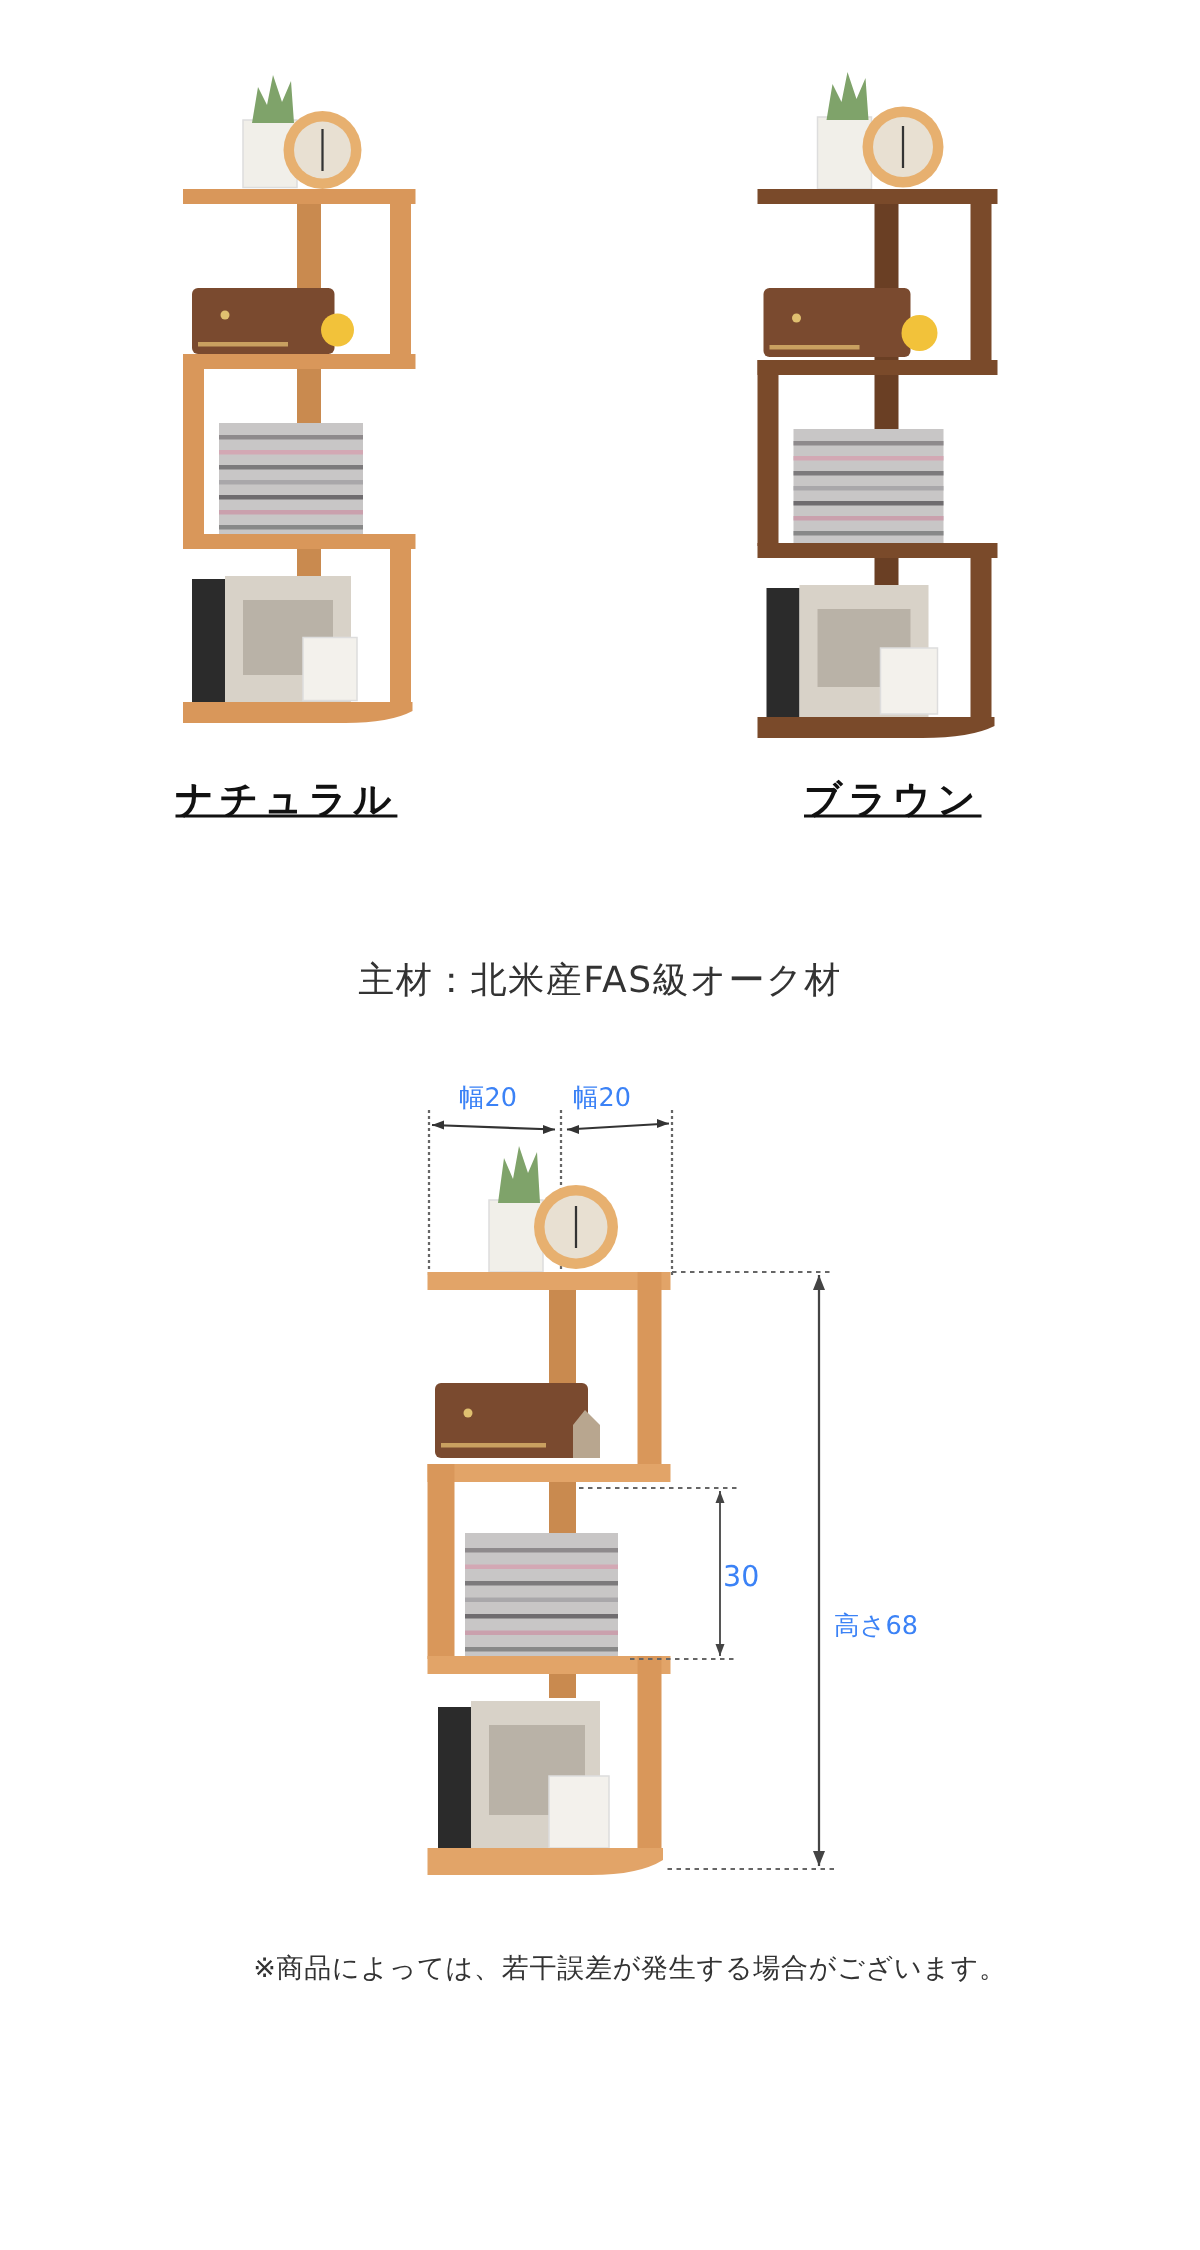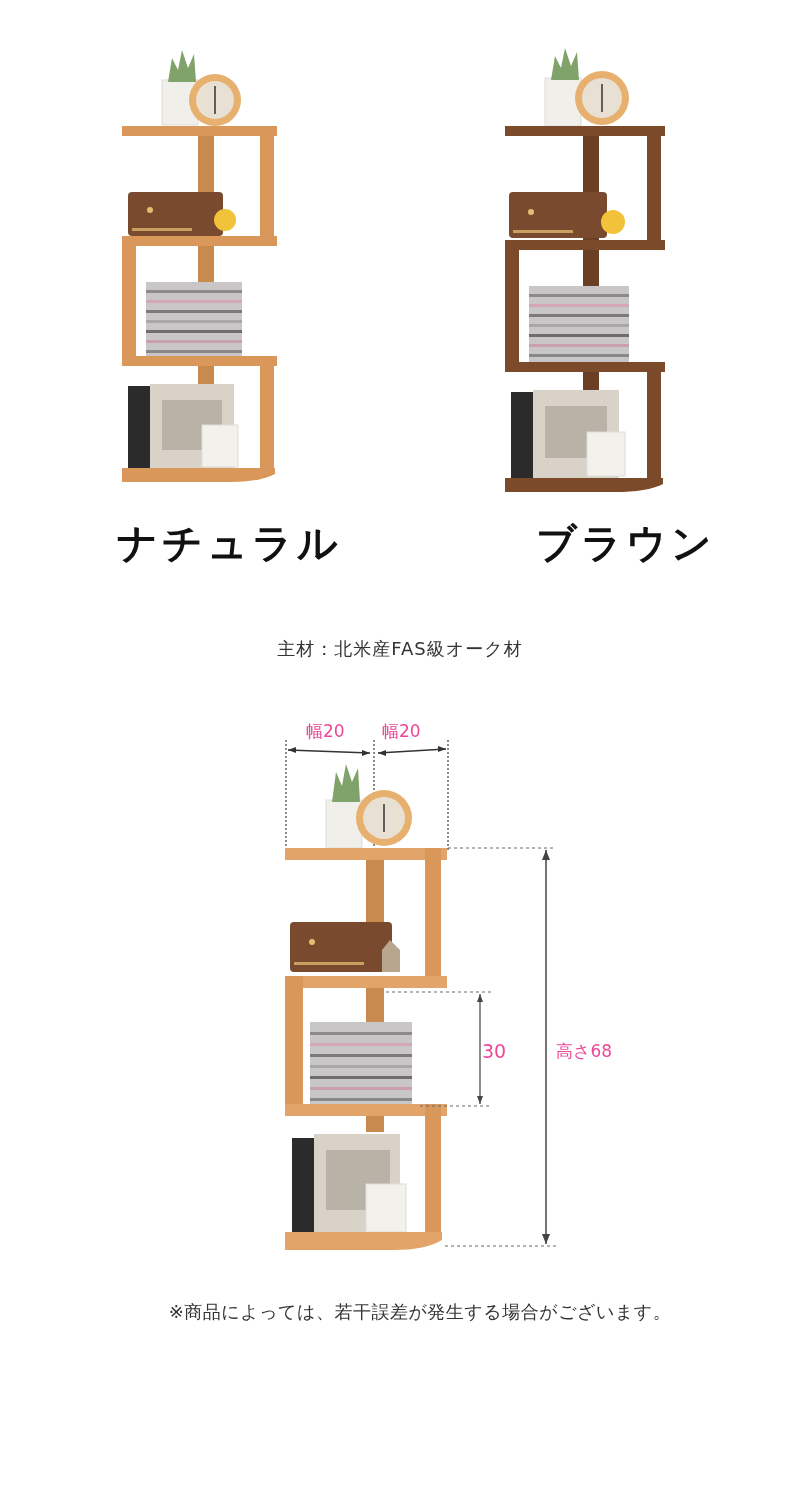--- a/index.html
+++ b/index.html
@@ -1,21 +1,21 @@
 <!DOCTYPE html>
 <html><head>
 <meta charset="utf-8">
 <style>
   html, body { margin: 0; padding: 0; background: #ffffff; }
   body { width: 800px; height: 1500px; position: relative; overflow: hidden;
          font-family: "DejaVu Sans", "Liberation Sans", sans-serif; color: #222; }
   .abs { position: absolute; }
-  .variant-label { font-weight: bold; font-size: 40px; letter-spacing: 4px; color: #111; }
-  .material { font-size: 18px; color: #333; letter-spacing: 1px; }
-  .dim-label { font-size: 17px; color: #ec4899; }
+  .variant-label { font-weight: bold; font-size: 25px; letter-spacing: 4px; color: #111; text-decoration: underline; }
+  .material { font-size: 24px; color: #333; letter-spacing: 1px; }
+  .dim-label { font-size: 17px; color: #3b82f6; }
   .note { font-size: 18px; color: #333; letter-spacing: 0.5px; }
   svg { display: block; }
 </style>
 </head>
 <body>
 
 <div class="abs" style="left:110px; top:40px;">
   <svg width="180" height="450" viewBox="0 0 180 450">
 
     <rect x="52" y="40" width="36" height="45" fill="#f1efe9" stroke="#ddd"></rect>
@@ -172,15 +172,15 @@
     <line x1="175" y1="536" x2="286" y2="536" stroke="#666" stroke-dasharray="3,3" stroke-width="1.2"></line>
     <line x1="276" y1="140" x2="276" y2="534" stroke="#444" stroke-width="1.5"></line>
     <polygon points="276,140 272,150 280,150" fill="#444"></polygon>
     <polygon points="276,534 272,524 280,524" fill="#444"></polygon>
   </svg>
 </div>
 
 <div class="abs dim-label" style="left:306px; top:720px;">幅20</div>
 <div class="abs dim-label" style="left:382px; top:720px;">幅20</div>
 <div class="abs dim-label" style="left:482px; top:1040px; font-size:19px;">30</div>
-<div class="abs dim-label" style="left:556px; top:1040px;">高さ68</div>
+<div class="abs dim-label" style="left:556px; top:1072px;">高さ68</div>
 
 <div class="abs note" style="left:0; width:840px; top:1300px; text-align:center;">※商品によっては、若干誤差が発生する場合がございます。</div>
 
 </body></html>

